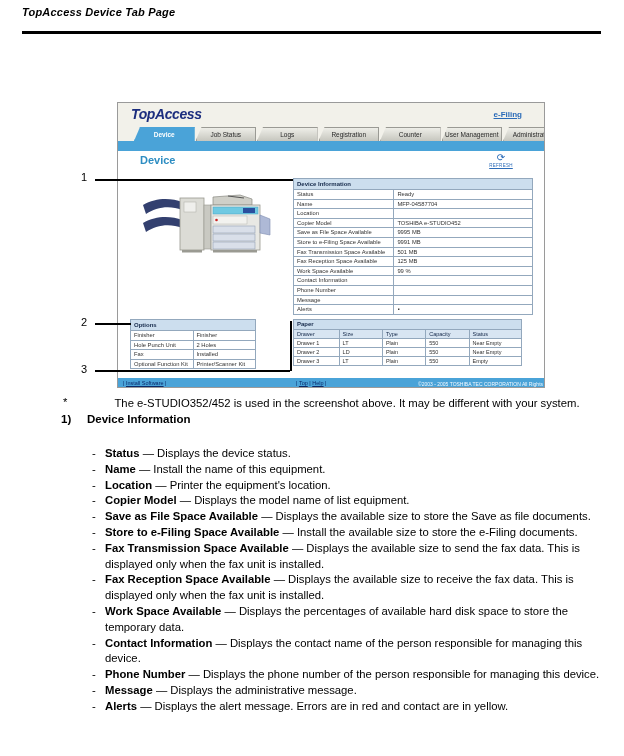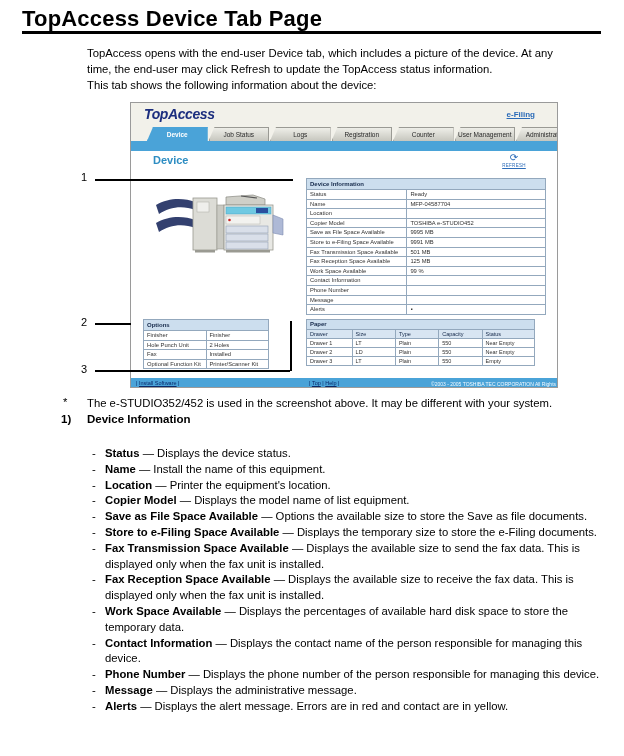--- a/index.html
+++ b/index.html
@@ -1,26 +1,26 @@
 <!DOCTYPE html>
 <html><head>
 <meta charset="utf-8">
 <style>
   html,body{margin:0;padding:0;background:#fff;}
   .page{position:relative;width:624px;height:756px;background:#fff;
         font-family:"Liberation Sans","DejaVu Sans",sans-serif;color:#000;overflow:hidden;}
 
   
-  .title{position:absolute;left:22px;top:6px;font-size:22px;font-weight:bold;letter-spacing:.2px;}
+  .title{position:absolute;left:22px;top:6px;font-size:11px;font-weight:bold;letter-spacing:.2px;font-style:italic;}
   .title-rule{position:absolute;left:22px;top:31px;width:579px;height:3px;background:#000;}
   .intro{position:absolute;left:87px;top:46px;width:515px;font-size:11.3px;line-height:15.9px;white-space:pre-line;}
 
   
   .shot{position:absolute;left:117px;top:102px;width:428px;height:286px;border:1px solid #9a9a9a;
-        box-sizing:border-box;background:#fff;overflow:hidden;margin-left:13px;}
+        box-sizing:border-box;background:#fff;overflow:hidden;}
   .shot-header{height:24px;background:#f2f1ea;position:relative;}
   .logo{position:absolute;left:13px;top:3px;font-size:14px;font-weight:bold;font-style:italic;
         letter-spacing:-.4px;color:#1b2d7e;}
   .efiling{position:absolute;right:22px;top:7px;font-size:8px;font-weight:bold;color:#2b6bb8;
         text-decoration:underline;cursor:pointer;}
   .tabs{height:14px;background:#f2f1ea;display:flex;padding-left:16px;overflow:hidden;}
   .tab{flex:0 0 60.5px;margin-right:1px;font-size:6.5px;color:#2a2a2a;text-align:center;line-height:14px;
        background:linear-gradient(#eeeee8,#c6c6be);border:1px solid #9a9a94;border-bottom:none;
        box-sizing:border-box;clip-path:polygon(6px 0,100% 0,100% 100%,0 100%);white-space:nowrap;cursor:pointer;}
   .tab.active{background:#4aa3d8;color:#fff;font-weight:bold;border-color:#4aa3d8;}
@@ -54,40 +54,37 @@
   .f-right{position:absolute;left:300px;right:1px;top:2.5px;white-space:nowrap;overflow:hidden;
            color:#f2f9ff;font-size:5px;}
   .f-link{text-decoration:underline;color:#0a2a6a;cursor:pointer;}
 
   
   .callout-num{position:absolute;font-size:11px;z-index:6;}
   .callout-line{position:absolute;background:#000;z-index:5;}
 
   
   .footnote-marker{position:absolute;left:63px;top:396px;font-size:11.3px;}
-  .footnote-text{position:absolute;left:87px;top:397px;width:520px;font-size:11.3px;}
+  .footnote-text{position:absolute;left:87px;top:397px;width:520px;font-size:11.3px;text-align:center;}
   .sec-num{position:absolute;left:61px;top:413px;font-size:11.5px;font-weight:bold;}
   .sec-head{position:absolute;left:87px;top:413px;font-size:11.5px;font-weight:bold;}
   .sec-intro{position:absolute;left:87px;top:429px;font-size:11.3px;}
   .dlist{position:absolute;left:92px;top:446px;width:518px;}
   .ditem{display:flex;font-size:11.3px;line-height:15.8px;}
   .ditem .dash{flex:0 0 13px;}
   .ditem .dtext{flex:1;max-width:505px;}
   .ditem .dterm{font-weight:bold;}
 </style>
 </head>
 <body>
 
 <div class="page">
 
   <div class="title">TopAccess Device Tab Page</div>
   <div class="title-rule"></div>
-  <div class="intro">TopAccess opens with the end-user Device tab, which includes a picture of the device.  At any
-time, the end-user may click Refresh to update the TopAccess status information.
-This tab shows the following information about the device:</div>
 
   <div class="shot">
     <div class="shot-header">
       <span class="logo">TopAccess</span>
       <span class="efiling">e-Filing</span>
     </div>
     <div class="tabs">
       <div class="tab active">Device</div>
       <div class="tab">Job Status</div>
       <div class="tab">Logs</div>
@@ -304,25 +301,25 @@
     <div class="ditem">
         <span class="dash">-</span>
         <span class="dtext"><span class="dterm">Location</span> <span>— Printer the equipment's location.</span></span>
       </div>
     <div class="ditem">
         <span class="dash">-</span>
         <span class="dtext"><span class="dterm">Copier Model</span> <span>— Displays the model name of list equipment.</span></span>
       </div>
     <div class="ditem">
         <span class="dash">-</span>
-        <span class="dtext"><span class="dterm">Save as File Space Available</span> <span>— Options the available size to store the Save as file documents.</span></span>
-      </div>
-    <div class="ditem">
-        <span class="dash">-</span>
-        <span class="dtext"><span class="dterm">Store to e-Filing Space Available</span> <span>— Displays the temporary size to store the e-Filing documents.</span></span>
+        <span class="dtext"><span class="dterm">Save as File Space Available</span> <span>— Displays the available size to store the Save as file documents.</span></span>
+      </div>
+    <div class="ditem">
+        <span class="dash">-</span>
+        <span class="dtext"><span class="dterm">Store to e-Filing Space Available</span> <span>— Install the available size to store the e-Filing documents.</span></span>
       </div>
     <div class="ditem">
         <span class="dash">-</span>
         <span class="dtext"><span class="dterm">Fax Transmission Space Available</span> <span>— Displays the available size to send the fax data. This is displayed only when the fax unit is installed.</span></span>
       </div>
     <div class="ditem">
         <span class="dash">-</span>
         <span class="dtext"><span class="dterm">Fax Reception Space Available</span> <span>— Displays the available size to receive the fax data. This is displayed only when the fax unit is installed.</span></span>
       </div>
     <div class="ditem">

